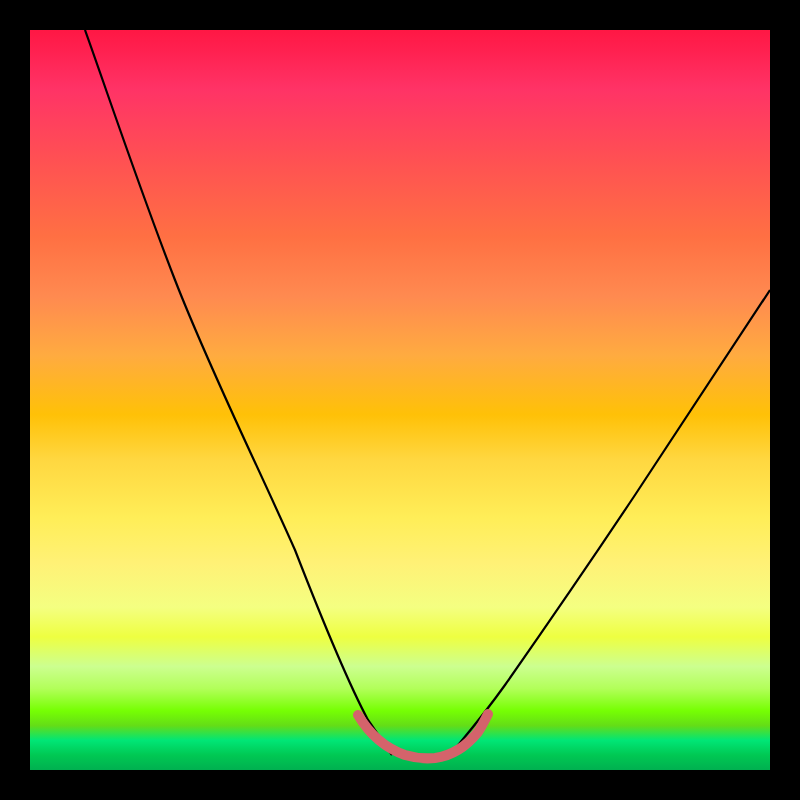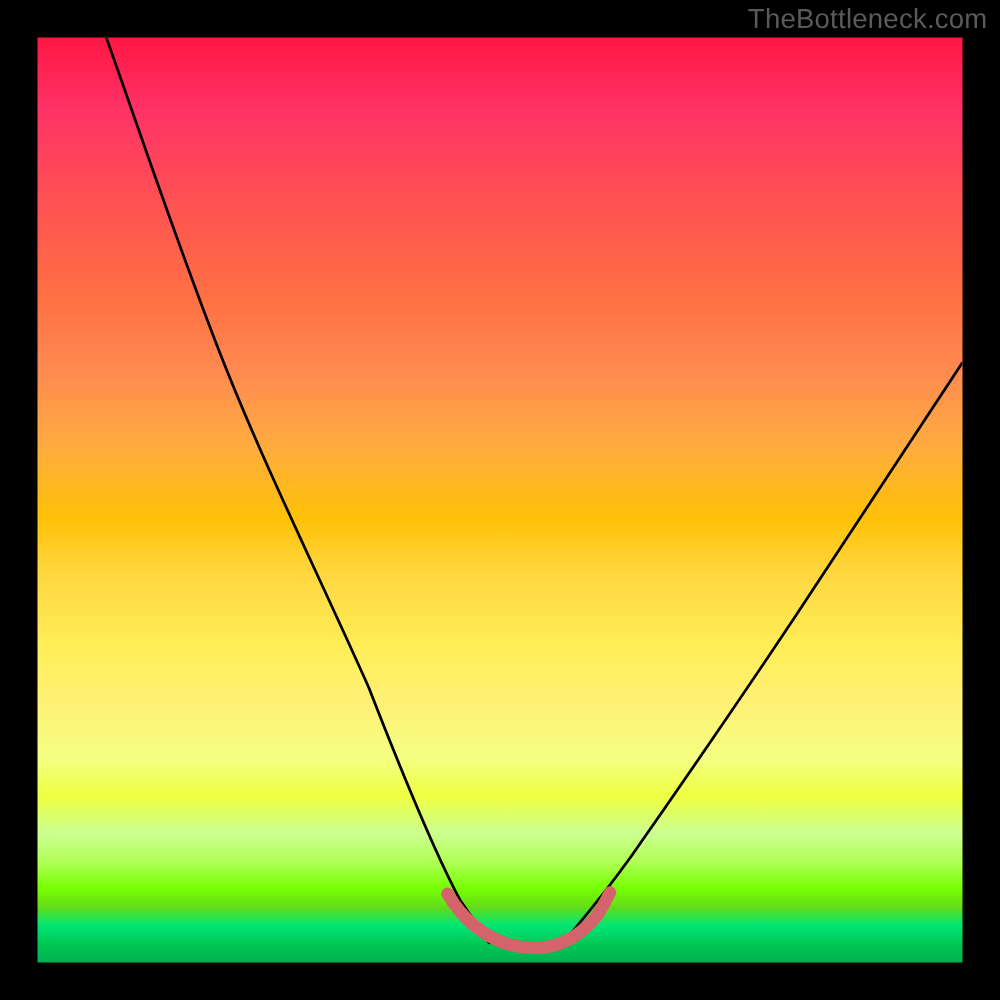--- a/index.html
+++ b/index.html
@@ -63,21 +63,20 @@
     left: 0;
     width: 740px;
     height: 740px;
   }
 </style>
 </head>
 <body>
 
 <div class="frame">
 
-  <div class="watermark">TheBottleneck.com</div>
 
   <div class="plot-area">
     <svg class="curves" viewBox="0 0 740 740" preserveAspectRatio="none">
 
       <path d="M 55 0
                C 80 70, 110 160, 145 250
                C 180 340, 225 430, 265 520
                C 300 610, 322 660, 338 690
                C 352 710, 358 720, 362 725" fill="none" stroke="#000" stroke-width="2.2"></path>
 

